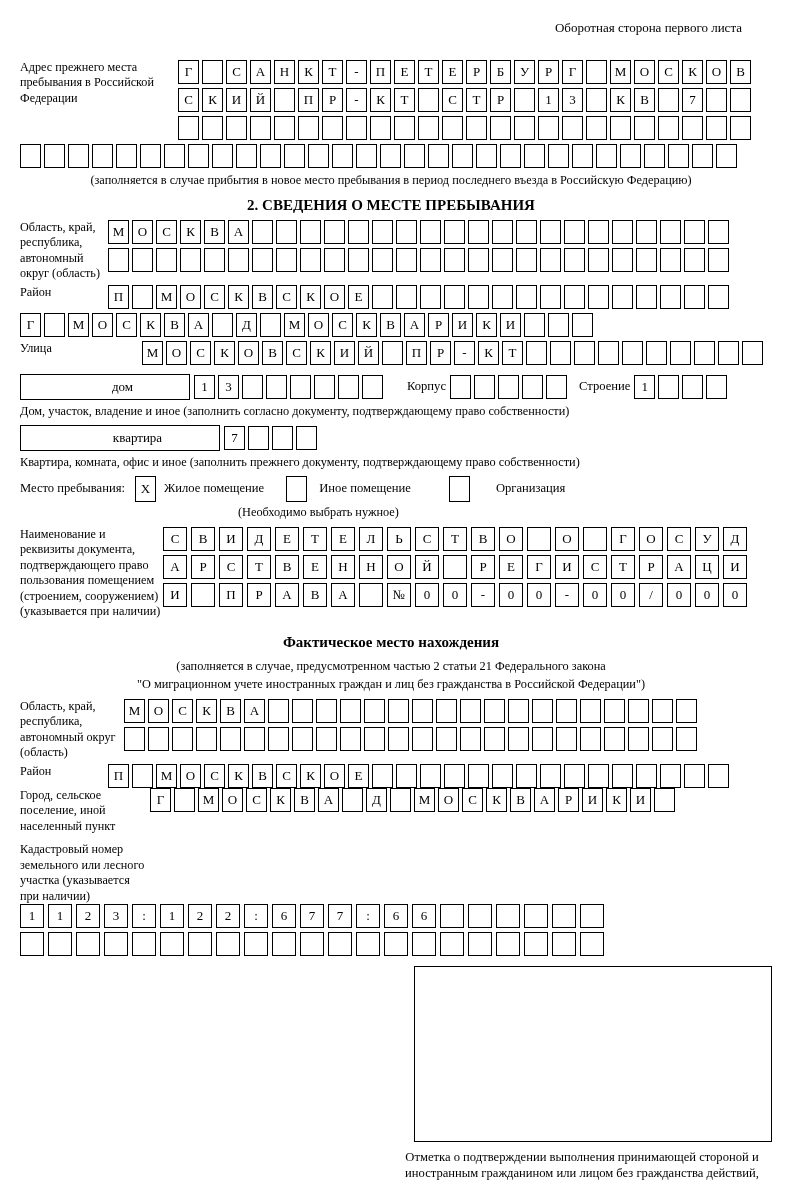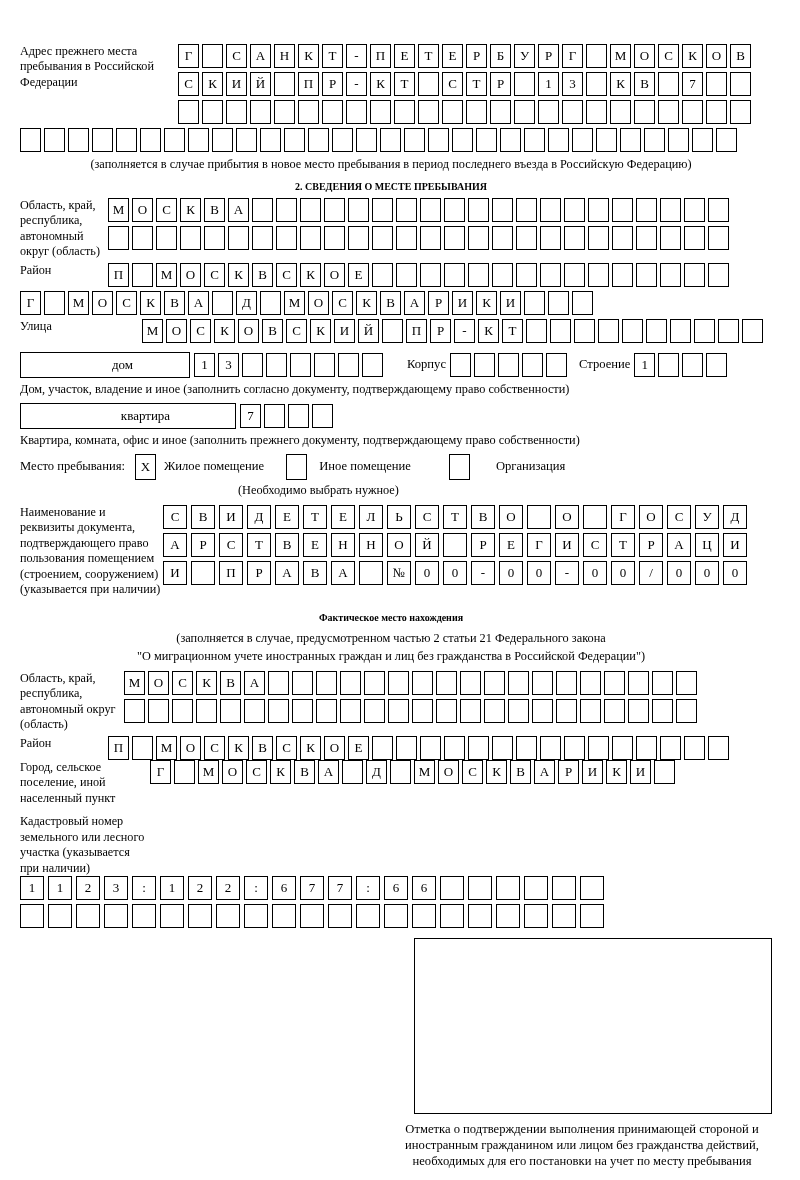--- a/index.html
+++ b/index.html
@@ -17,21 +17,21 @@
   .rows{display:flex;flex-direction:column;gap:4px;}
   .box-row{display:flex;gap:3px;}
   .box-row.lg{gap:4px;}
   .cell{
     width:21px;height:24px;box-sizing:border-box;border:1.6px solid #000;
     display:flex;align-items:center;justify-content:center;
     font-size:13px;flex:0 0 auto;background:#fff;
   }
   .box-row.lg .cell{width:24px;}
   .center-note{text-align:center;font-size:12.3px;}
-  .sec-head{text-align:center;font-size:10px;font-weight:bold;}
+  .sec-head{text-align:center;font-size:15px;font-weight:bold;}
   .wide-box{
     box-sizing:border-box;border:1.6px solid #000;height:26px;
     display:flex;align-items:center;justify-content:center;font-size:13px;padding-left:35px;
   }
   .inline-row{display:flex;align-items:center;}
   .inline-lbl{font-size:12.6px;}
   .checkbox{
     width:21px;height:26px;box-sizing:border-box;border:1.6px solid #000;
     display:flex;align-items:center;justify-content:center;font-size:13px;flex:0 0 auto;
   }
@@ -43,20 +43,21 @@
   .stamp-caption{
     width:390px;margin-left:auto;margin-right:-15px;text-align:center;
     font-size:12.6px;line-height:1.25;margin-top:8px;
   }
 </style>
 </head>
 <body>
 
 <div class="page">
 
+  <div class="top-note">Оборотная сторона первого листа</div>
 
   <div class="g" style="margin-top:24px;">
     <div class="lbl w158">Адрес прежнего места пребывания в Российской Федерации</div>
     <div class="rows">
       <div class="box-row">
           <span class="cell">Г</span>
           <span class="cell"></span>
           <span class="cell">С</span>
           <span class="cell">А</span>
           <span class="cell">Н</span>
@@ -349,21 +350,21 @@
     <div class="box-row">
         <span class="cell">1</span>
         <span class="cell"></span>
         <span class="cell"></span>
         <span class="cell"></span>
       </div>
   </div>
   <div class="left-note" style="margin-top:4px;">Дом, участок, владение и иное (заполнить согласно документу, подтверждающему право собственности)</div>
 
   <div class="inline-row" style="margin-top:6px;gap:4px;">
-    <div class="wide-box" style="width:216px;">квартира</div>
+    <div class="wide-box" style="width:200px;">квартира</div>
     <div class="box-row">
         <span class="cell">7</span>
         <span class="cell"></span>
         <span class="cell"></span>
         <span class="cell"></span>
       </div>
   </div>
   <div class="left-note" style="margin-top:4px;">Квартира, комната, офис и иное (заполнить прежнего документу, подтверждающему право собственности)</div>
 
   <div class="inline-row" style="margin-top:6px;">

